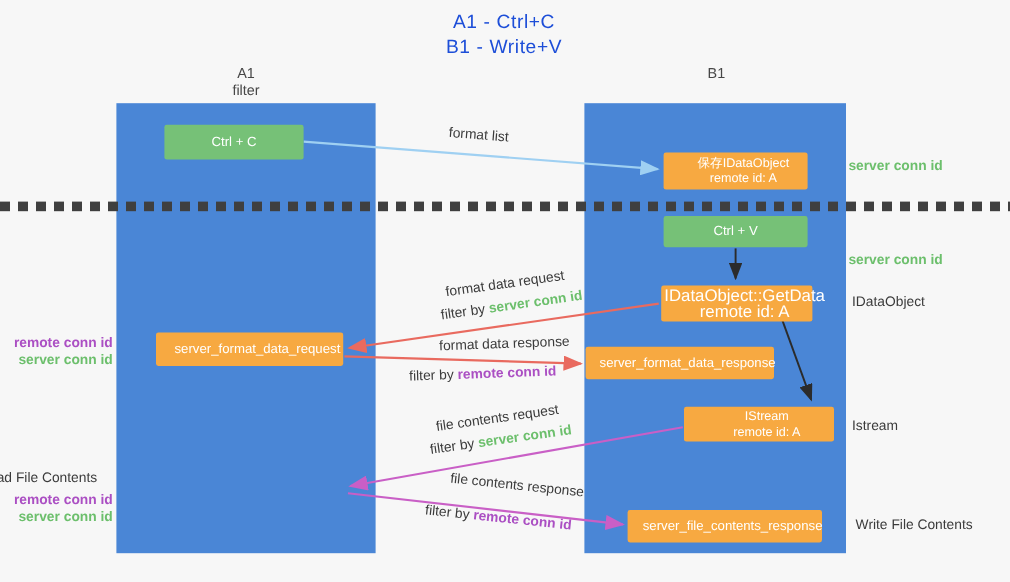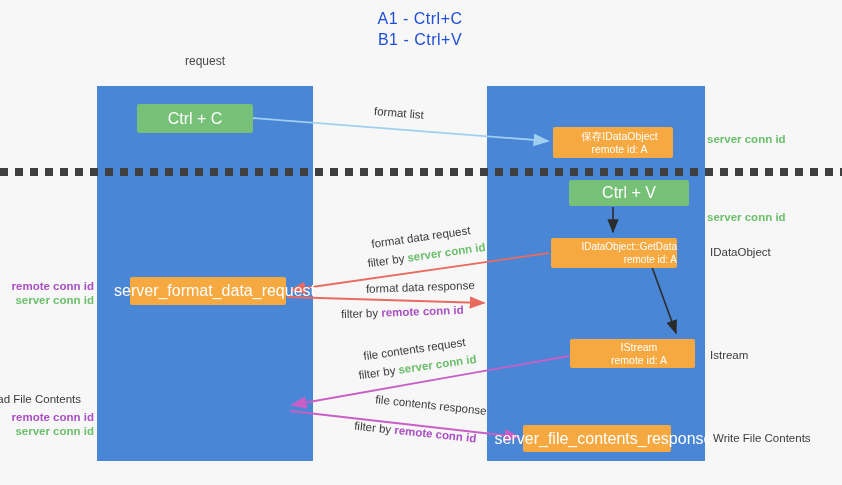--- a/index.html
+++ b/index.html
@@ -28,48 +28,50 @@
   .column.right{left:487px;width:218px;}
   .divider{
     position:absolute;left:0;top:168px;width:842px;height:8px;z-index:2;
     background:repeating-linear-gradient(90deg,#3f3f3f 0 8px,transparent 8px 15px);
   }
   svg.arrows{position:absolute;left:0;top:0;width:842px;height:485px;z-index:3;pointer-events:none;}
   .mk-blue{fill:var(--arrow-lightblue);} .mk-black{fill:var(--arrow-black);}
   .mk-red{fill:var(--arrow-red);} .mk-magenta{fill:var(--arrow-magenta);}
   .node{
     position:absolute;z-index:4;display:flex;flex-direction:column;align-items:center;
-    justify-content:center;color:#fff;font-size:16px;line-height:14px;text-align:center;
+    justify-content:center;color:#fff;font-size:11px;line-height:14px;text-align:center;
     border-radius:2px;
   }
   .green{background:var(--box-green);}
   .orange{background:var(--box-orange);padding-left:13px;}
   .lbl{position:absolute;z-index:4;font-size:11.5px;line-height:14px;white-space:nowrap;}
   .lbl.green-t{color:var(--text-green);font-weight:bold;}
   .lbl.purple-t{color:var(--text-purple);font-weight:bold;}
   .lbl.dark-t{color:var(--text-dark);}
   .lbl.right-align{text-align:right;}
   .alabel{position:absolute;z-index:4;font-size:11.5px;white-space:nowrap;color:var(--text-dark);}
   .alabel .fgreen{color:var(--text-green);font-weight:bold;}
   .alabel .fpurple{color:var(--text-purple);font-weight:bold;}
 </style>
 </head>
 <body>
 
 <div class="stage">
 
   <div class="title">
     <div>A1 - Ctrl+C</div>
-    <div>B1 - Ctrl+V</div>
+    <div>B1 - Write+V</div>
   </div>
 
   <div class="col-header left">
-    <div>request</div>
+    <div>A1</div>
+    <div>filter</div>
   </div>
   <div class="col-header right">
+    <div>B1</div>
   </div>
 
   <div class="column left"></div>
   <div class="column right"></div>
   <div class="divider"></div>
 
   <svg class="arrows" viewBox="0 0 842 485">
     <defs>
       <marker id="ah-blue" markerWidth="9" markerHeight="7" refX="8" refY="3.5" orient="auto">
         <path class="mk-blue" d="M0,0 L9,3.5 L0,7 z"></path>
@@ -95,41 +97,44 @@
 
   <div class="node green" style="left:137px;top:104px;width:116px;height:29px;">
     <span>Ctrl + C</span>
   </div>
 
   <div class="node orange" style="left:553px;top:127px;width:120px;height:31px;font-size:10.5px;line-height:13px;">
     <span>保存IDataObject</span>
     <span>remote id: A</span>
   </div>
 
-  <div class="node green" style="left:569px;top:180px;width:120px;height:26px;">
+  <div class="node green" style="left:553px;top:180px;width:120px;height:26px;">
     <span>Ctrl + V</span>
   </div>
 
-  <div class="node orange" style="left:551px;top:238px;width:126px;height:30px;font-size:10px;line-height:13px;align-items:flex-end;">
+  <div class="node orange" style="left:551px;top:238px;width:126px;height:30px;font-size:14px;line-height:13px;">
     <span>IDataObject::GetData</span>
     <span>remote id: A</span>
   </div>
 
   <div class="node orange" style="left:130px;top:277px;width:156px;height:28px;">
     <span>server_format_data_request</span>
   </div>
 
+  <div class="node orange" style="left:488px;top:289px;width:157px;height:27px;">
+    <span>server_format_data_response</span>
+  </div>
 
   <div class="node orange" style="left:570px;top:339px;width:125px;height:29px;font-size:10.5px;line-height:13px;">
     <span>IStream</span>
     <span>remote id: A</span>
   </div>
 
 
-  <div class="node orange" style="left:523px;top:425px;width:148px;height:27px;align-items:center;">
+  <div class="node orange" style="left:523px;top:425px;width:162px;height:27px;align-items:center;">
     <span>server_file_contents_response</span>
   </div>
 
   <div class="lbl green-t" style="left:707px;top:132px;">server conn id</div>
   <div class="lbl green-t" style="left:707px;top:210px;">server conn id</div>
   <div class="lbl dark-t" style="left:710px;top:245px;">IDataObject</div>
   <div class="lbl dark-t" style="left:710px;top:348px;">Istream</div>
   <div class="lbl dark-t" style="left:713px;top:431px;">Write File Contents</div>
 
   <div class="lbl purple-t right-align" style="right:748px;top:279px;">remote conn id</div>

